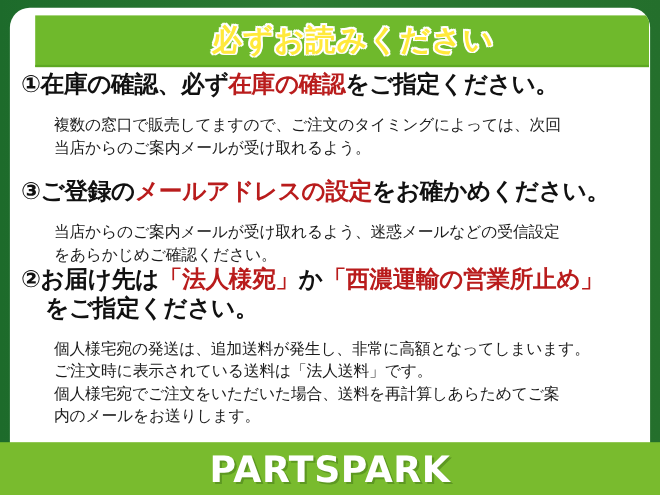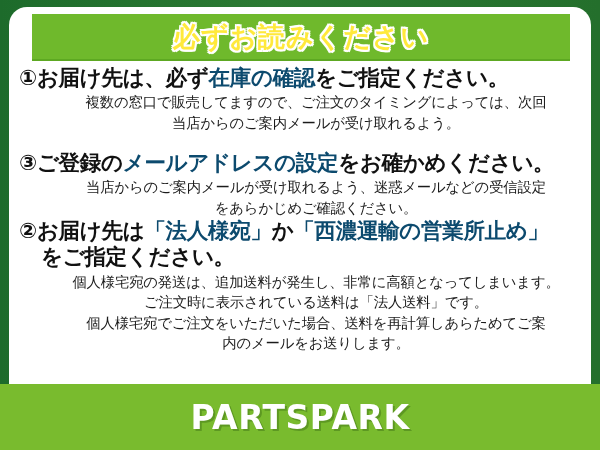--- a/index.html
+++ b/index.html
@@ -41,20 +41,21 @@
     position: absolute;
     left: 23px;
     top: 7px;
     width: 538px;
     height: 45px;
     background: #6fb92c;
     border-bottom: 2px solid #5da822;
     display: flex;
     align-items: center;
     justify-content: center;
+    padding-left: 20px;
   }
   #header-title {
     font-size: 27px;
     font-weight: bold;
     color: #ffe93b;
     letter-spacing: 1px;
     line-height: 1;
     text-shadow:
       -1.6px -1.6px 0 #ffffff,
        1.6px -1.6px 0 #ffffff,
@@ -78,55 +79,54 @@
   }
   .section-head {
     font-size: 21.5px;
     font-weight: bold;
     color: #111111;
     line-height: 1.22;
     letter-spacing: -0.3px;
     white-space: nowrap;
   }
   .section-head .hl {
-    color: #0c4a6e;
+    color: #b91c1c;
     text-shadow:
       -1.2px -1.2px 0 #ffffff,
        1.2px -1.2px 0 #ffffff,
       -1.2px  1.2px 0 #ffffff,
        1.2px  1.2px 0 #ffffff;
   }
   .section-head .wrapline {
     display: block;
     padding-left: 22px;
   }
   .section-body {
     padding-left: 30px;
-    margin-top: 1px;
-    text-align: center;
+    margin-top: 13px;
   }
   .body-line {
     font-size: 14.4px;
     color: #1b1b1b;
     line-height: 1.42;
     letter-spacing: -0.2px;
     white-space: nowrap;
   }
 
   #section-1 { margin-bottom: 17px; }
   #section-2 { margin-bottom: 15px; }
   #section-3 { margin-bottom: 0; }
 
   
   #footer-band {
     position: absolute;
     left: 0;
     bottom: 0;
     width: 600px;
-    height: 66px;
+    height: 48px;
     background: #79bb2e;
     display: flex;
     align-items: center;
     justify-content: center;
   }
   #brand-logo {
     font-family: "DejaVu Sans", "Liberation Sans", sans-serif;
     font-size: 33px;
     font-weight: bold;
     color: #ffffff;
@@ -142,21 +142,21 @@
   <div id="notice-panel">
 
     <div id="header-bar">
       <span id="header-title">必ずお読みください</span>
     </div>
 
     <div id="sections">
 
       <div class="section" id="section-1">
         <div class="section-head">
-          <span>①</span><span>お届け先は、必ず</span><span class="hl">在庫の確認</span><span>をご指定ください。</span>
+          <span>①</span><span>在庫の確認、必ず</span><span class="hl">在庫の確認</span><span>をご指定ください。</span>
         </div>
         <div class="section-body">
           <div class="body-line">複数の窓口で販売してますので、ご注文のタイミングによっては、次回</div>
           <div class="body-line">当店からのご案内メールが受け取れるよう。</div>
         </div>
       </div>
 
       <div class="section" id="section-3">
         <div class="section-head">
           <span>③</span><span>ご登録の</span><span class="hl">メールアドレスの設定</span><span>をお確かめください。</span>

